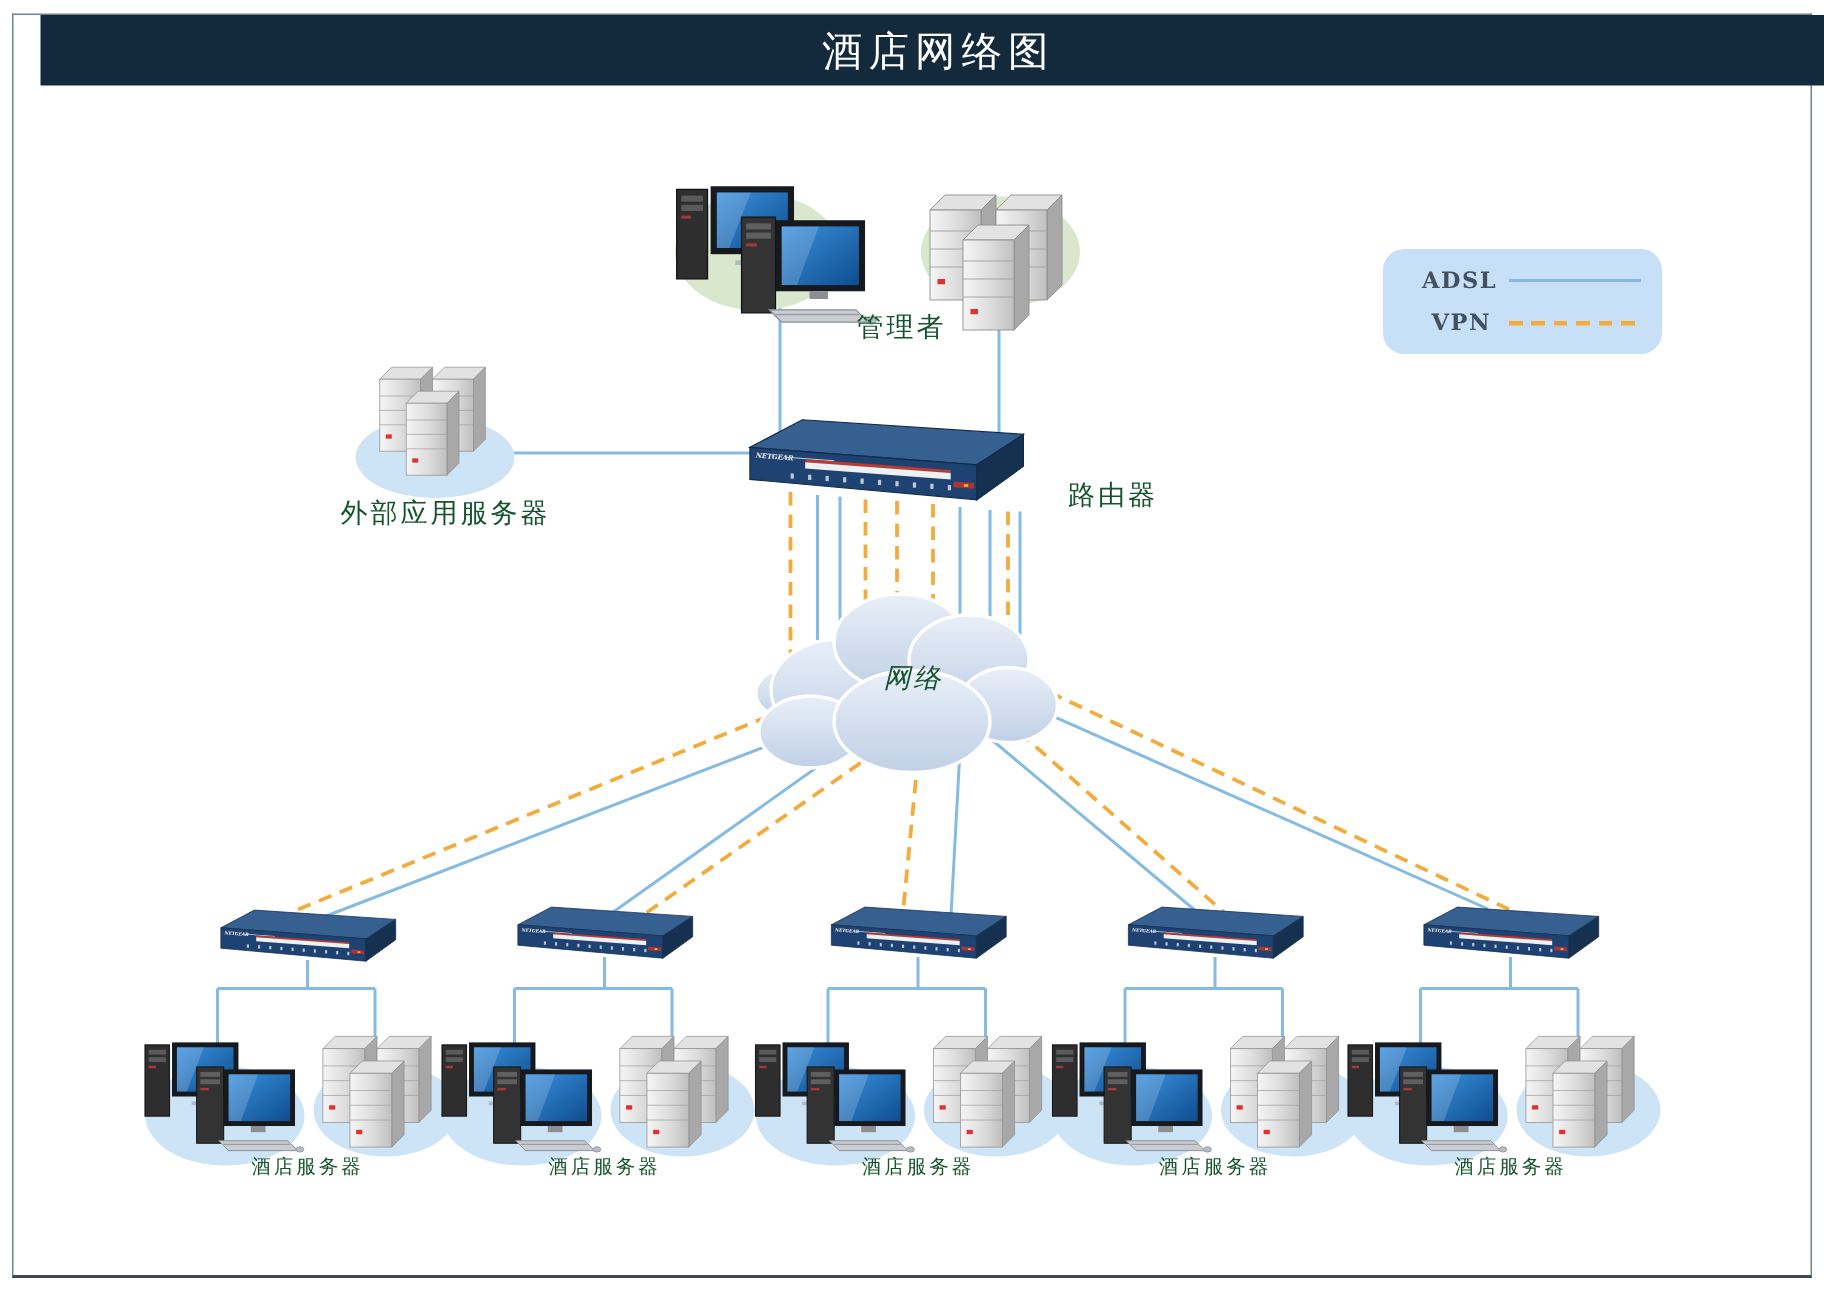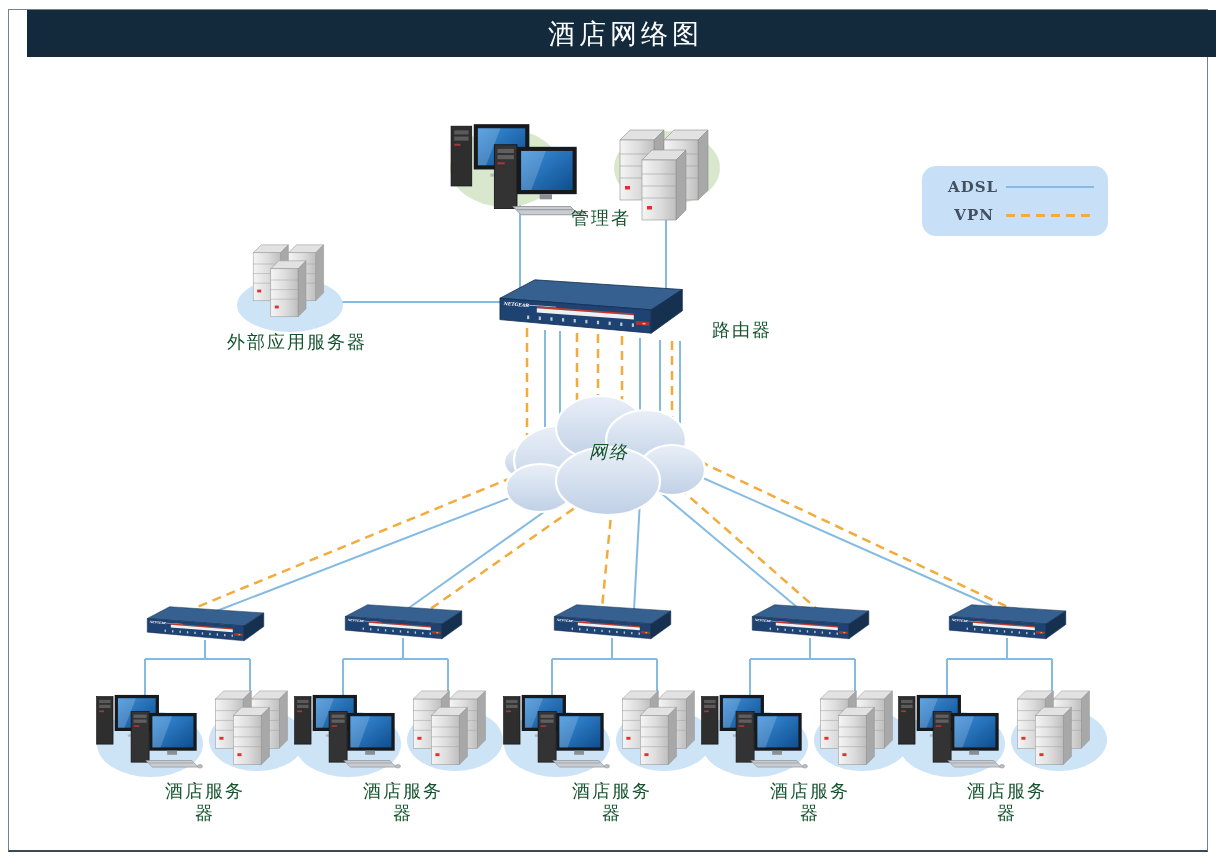--- a/index.html
+++ b/index.html
@@ -3,21 +3,21 @@
 <meta charset="utf-8">
 <style>
   html,body{margin:0;padding:0;background:#ffffff;}
   body{font-family:"DejaVu Serif","Liberation Serif",serif;}
   .stage{position:relative;width:1216px;height:859px;background:#ffffff;overflow:hidden;}
   .frame{position:absolute;left:8px;top:9px;width:1198px;height:840px;border:1px solid #74828e;border-bottom:2px solid #3b4954;background:#fff;}
   .titlebar{position:absolute;left:27px;top:10px;width:1197px;height:47px;background:#132a3d;color:#ffffff;
     display:flex;align-items:center;justify-content:center;font-size:27px;font-weight:normal;letter-spacing:4px;}
   svg.diagram{position:absolute;left:0;top:0;}
   .lbl{position:absolute;transform:translateX(-50%);color:#14532d;font-size:18px;text-align:center;white-space:nowrap;letter-spacing:2px;}
-  .lbl.wrap{white-space:normal;width:80px;line-height:22px;font-size:18px;margin-top:12px;}
+  .lbl.wrap{white-space:normal;width:80px;line-height:22px;font-size:13px;}
   .legend{position:absolute;left:922px;top:166px;width:186px;height:70px;background:#c7e0f7;border-radius:14px;
     display:flex;flex-direction:column;justify-content:center;gap:10px;}
   .legend-row{display:flex;align-items:center;gap:12px;padding-left:26px;}
   .legend-label{width:46px;text-align:right;color:#42505f;font-size:15px;letter-spacing:1px;font-weight:bold;}
   .line-adsl{width:88px;height:2px;background:#85bbe3;}
   .line-vpn{width:88px;height:3px;background:repeating-linear-gradient(90deg,#f2ab3c 0 9px,transparent 9px 15px);}
   .adsl{stroke:#85bbe3;stroke-width:2;fill:none;}
   .vpn{stroke:#f2ab3c;stroke-width:2.5;fill:none;stroke-dasharray:9 6;}
 </style>
 </head>

